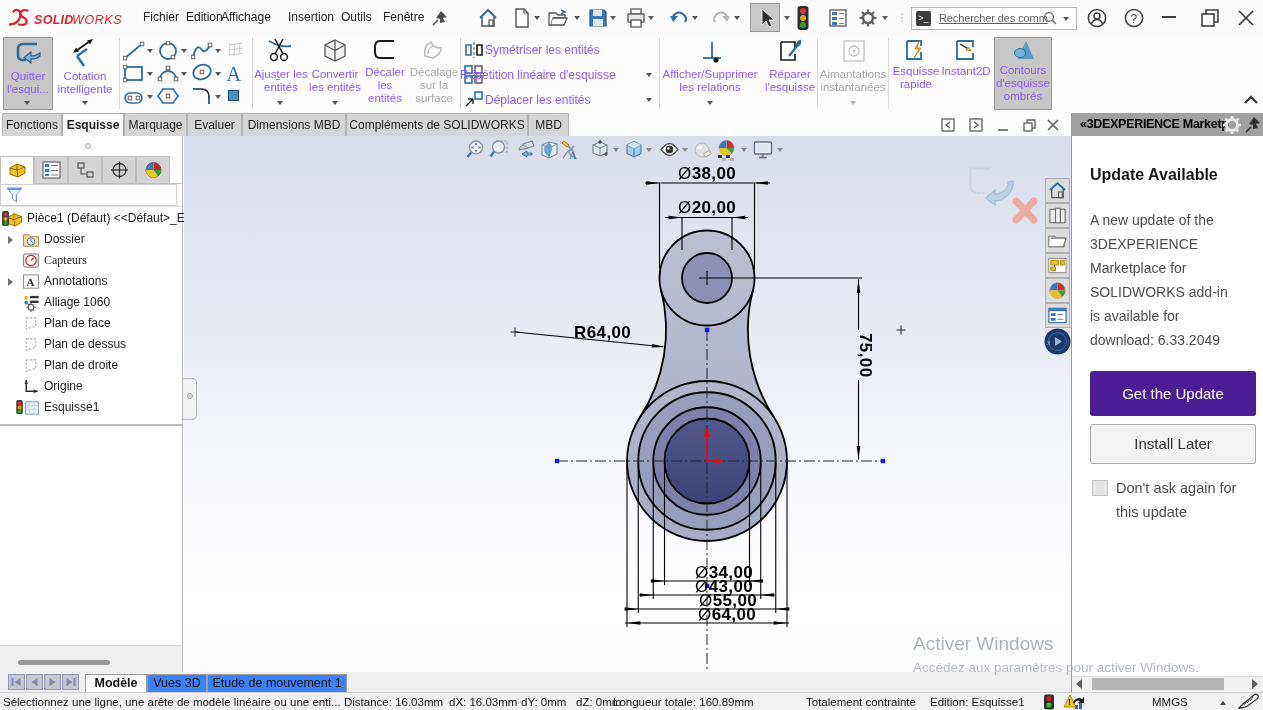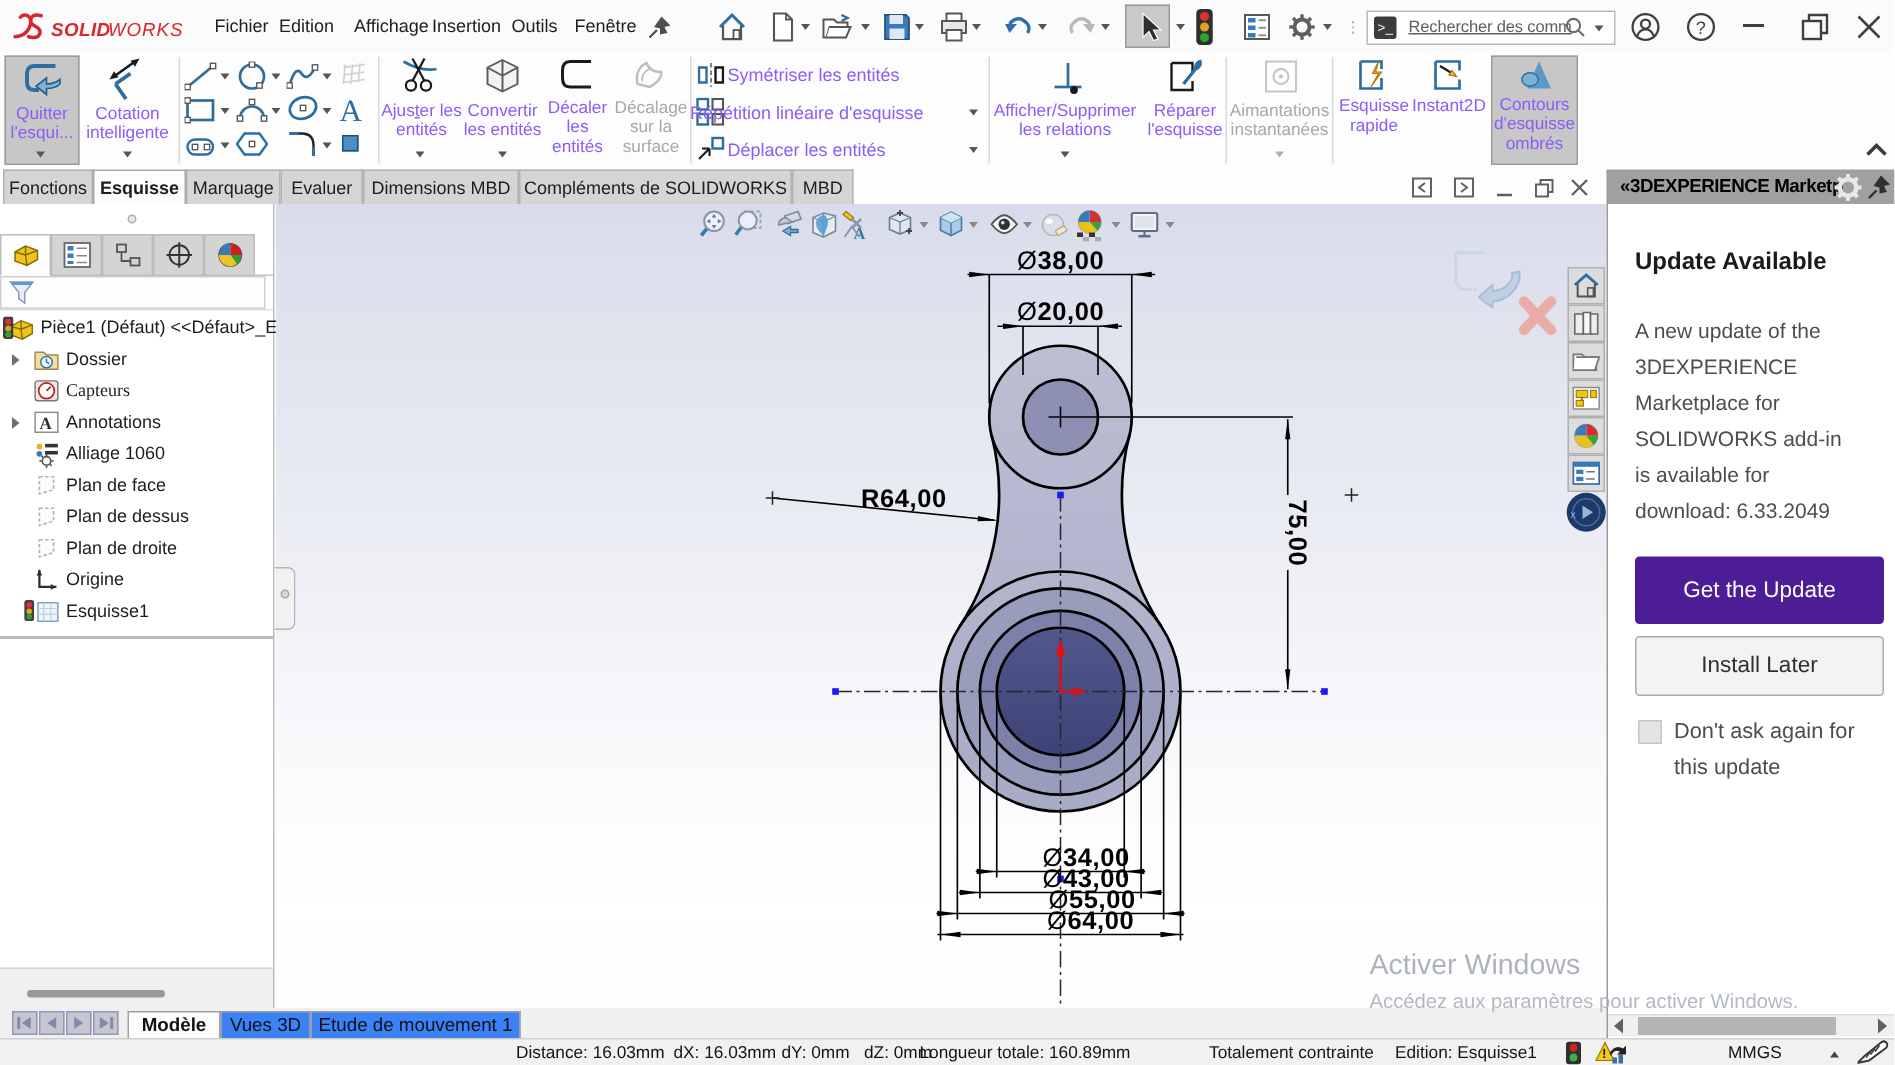--- a/index.html
+++ b/index.html
@@ -51,21 +51,21 @@
   <svg class="abs" style="left:8px; top:6px;" width="115" height="24" viewBox="0 0 115 24">
     <g fill="none" stroke="#d8262c" stroke-width="2.3" stroke-linecap="round">
       <path d="M2 18.5 Q9 18 11.5 12.5 Q14 6.5 10.5 4.5 Q7.5 3 5.5 5.5"></path>
       <path d="M19.5 4.5 Q14 3 12.5 6.5 Q11.5 9.5 15.5 11.5 Q19.5 13.5 18.5 16.5 Q17.5 20 11 18.5"></path>
     </g>
     <text x="26" y="18" font-size="12.5" font-weight="bold" font-style="italic" fill="#d8262c" letter-spacing="0.3">SOLID</text>
     <text x="64" y="18" font-size="12.5" font-style="italic" fill="#d8262c" letter-spacing="0.6">WORKS</text>
   </svg>
   <div class="abs menu" style="left:143px;">Fichier</div>
   <div class="abs menu" style="left:186px;">Edition</div>
-  <div class="abs menu" style="left:236px;">Affichage</div>
+  <div class="abs menu" style="left:221px;">Affichage</div>
   <div class="abs menu" style="left:288px;">Insertion</div>
   <div class="abs menu" style="left:341px;">Outils</div>
   <div class="abs menu" style="left:383px;">Fenêtre</div>
   <svg class="abs" style="left:432px; top:10px;" width="16" height="16" viewBox="0 0 16 16">
       <path d="M9 1 L15 7 L11 8 L13 12 L8 13 L8 9 L4 8 Z" fill="#4f4f4f"></path>
       <line x1="6" y1="10" x2="1" y2="15" stroke="#4f4f4f" stroke-width="1.5"></line>
     </svg>
   <div id="tbicons" class="abs" style="left:0;top:0;">
       <svg class="abs" style="left:478px; top:8px;" width="20" height="20" viewBox="0 0 20 20">
         <path d="M2 10 L10 2 L18 10" fill="none" stroke="#2d6e9e" stroke-width="2"></path>
@@ -829,20 +829,21 @@
         <line x1="12" y1="4" x2="12" y2="12" stroke="#8587b2" stroke-width="2"></line>
         <path d="M4 4 L10 8 L4 12 Z" fill="#8587b2"></path>
       </svg>
     </div>
   <div class="abs btab" style="left:85px; width:62px; background:#fdfdfd; font-weight:bold;">Modèle</div>
   <div class="abs btab" style="left:147px; width:60px;">Vues 3D</div>
   <div class="abs btab" style="left:207px; width:140px;">Etude de mouvement 1</div>
 </div>
 
 <div id="statusbar" class="abs">
+  <div class="abs st" style="left:3px;">Sélectionnez une ligne, une arête de modèle linéaire ou une enti...</div>
   <div class="abs st" style="left:344px;">Distance: 16.03mm</div>
   <div class="abs st" style="left:449px;">dX: 16.03mm</div>
   <div class="abs st" style="left:521px;">dY: 0mm</div>
   <div class="abs st" style="left:576px;">dZ: 0mm</div>
   <div class="abs st" style="left:613px;">Longueur totale: 160.89mm</div>
   <div class="abs st" style="left:806px;">Totalement contrainte</div>
   <div class="abs st" style="left:930px;">Edition: Esquisse1</div>
   <div class="abs st" style="left:1152px;">MMGS</div>
   <div class="abs" style="left:1220px; top:8px; width:0; height:0; border-left:3.5px solid transparent; border-right:3.5px solid transparent; border-bottom:4px solid #444;"></div>
 

